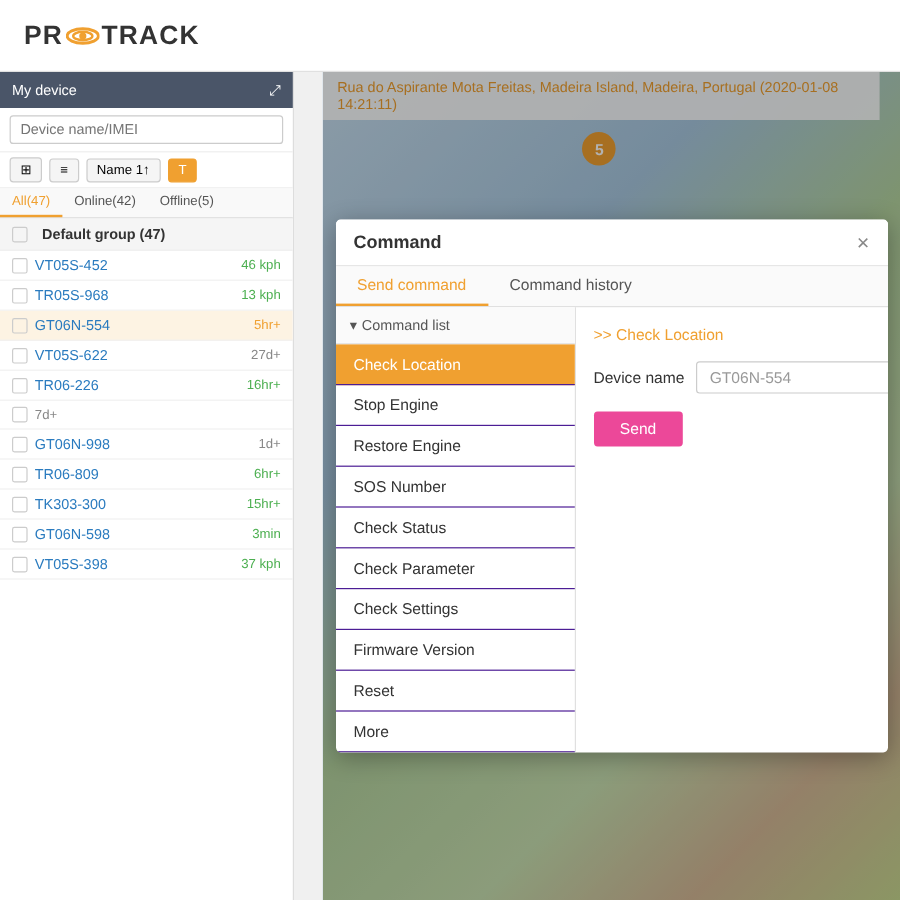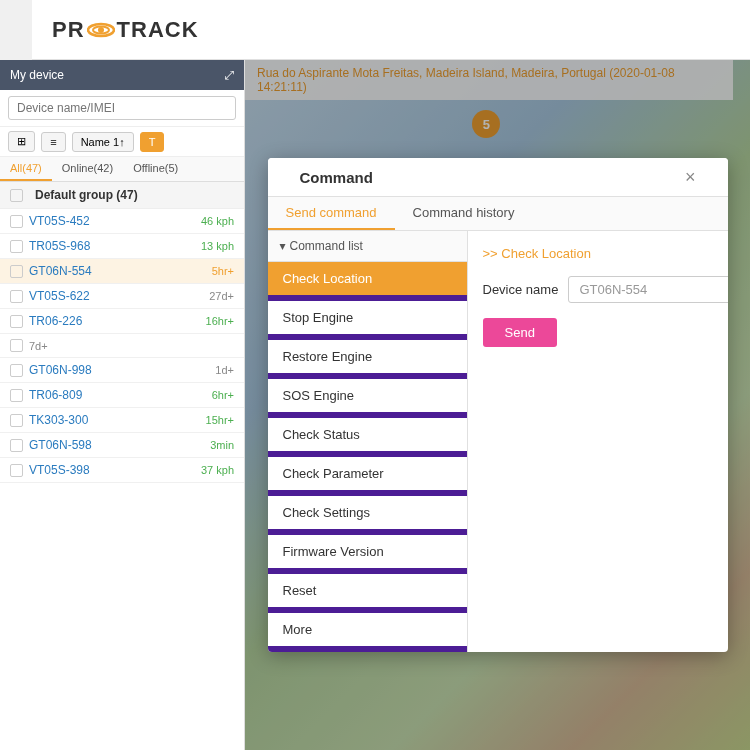--- a/index.html
+++ b/index.html
@@ -13,21 +13,20 @@
     }
 
     
     .header {
       background: #fff;
       padding: 10px 20px;
       display: flex;
       align-items: center;
       height: 60px;
       border-bottom: 1px solid #e0e0e0;
-      margin-left: 32px;
     }
 
     .logo {
       display: flex;
       align-items: center;
       font-size: 22px;
       font-weight: bold;
       color: #333;
       letter-spacing: 1px;
     }
@@ -38,20 +37,21 @@
       margin: 0 2px;
       display: inline-flex;
       align-items: center;
       justify-content: center;
     }
 
     
     .main-layout {
       display: flex;
       height: calc(750px - 60px);
+      gap: 24px;
     }
 
     
     .sidebar {
       width: 245px;
       background: #fff;
       border-right: 1px solid #ddd;
       display: flex;
       flex-direction: column;
       flex-shrink: 0;
@@ -234,21 +234,21 @@
     .dialog {
       background: #fff;
       width: 460px;
       border-radius: 4px;
       box-shadow: 0 4px 20px rgba(0,0,0,0.3);
       overflow: hidden;
     }
 
     .dialog-header {
       background: #fff;
-      padding: 10px 32px;
+      padding: 10px 15px;
       display: flex;
       justify-content: space-between;
       align-items: center;
       border-bottom: 1px solid #e0e0e0;
     }
 
     .dialog-title {
       font-size: 15px;
       font-weight: bold;
       color: #333;
@@ -306,21 +306,21 @@
 
     .cmd-list-items {
       list-style: none;
     }
 
     .cmd-list-item {
       padding: 9px 15px;
       font-size: 13px;
       cursor: pointer;
       color: #333;
-      border-bottom: 6px solid #4c1d95;
+      border-bottom: 1px solid #4c1d95;
     }
     .cmd-list-item.selected {
       background: #f0a030;
       color: #fff;
     }
 
     
     .cmd-right-col {
       flex: 1;
       padding: 15px;
@@ -498,21 +498,21 @@
 
           <div class="cmd-list-col">
             <div class="cmd-list-header">
               <span>▾</span>
               <span>Command list</span>
             </div>
             <ul class="cmd-list-items" id="command-list-ul">
             <li class="cmd-list-item selected">Check Location</li>
                 <li class="cmd-list-item">Stop Engine</li>
                 <li class="cmd-list-item">Restore Engine</li>
-                <li class="cmd-list-item">SOS Engine</li>
+                <li class="cmd-list-item">SOS Number</li>
                 <li class="cmd-list-item">Check Status</li>
                 <li class="cmd-list-item">Check Parameter</li>
                 <li class="cmd-list-item">Check Settings</li>
                 <li class="cmd-list-item">Firmware Version</li>
                 <li class="cmd-list-item">Reset</li>
                 <li class="cmd-list-item">More</li>
               </ul>
           </div>
 
           <div class="cmd-right-col">

